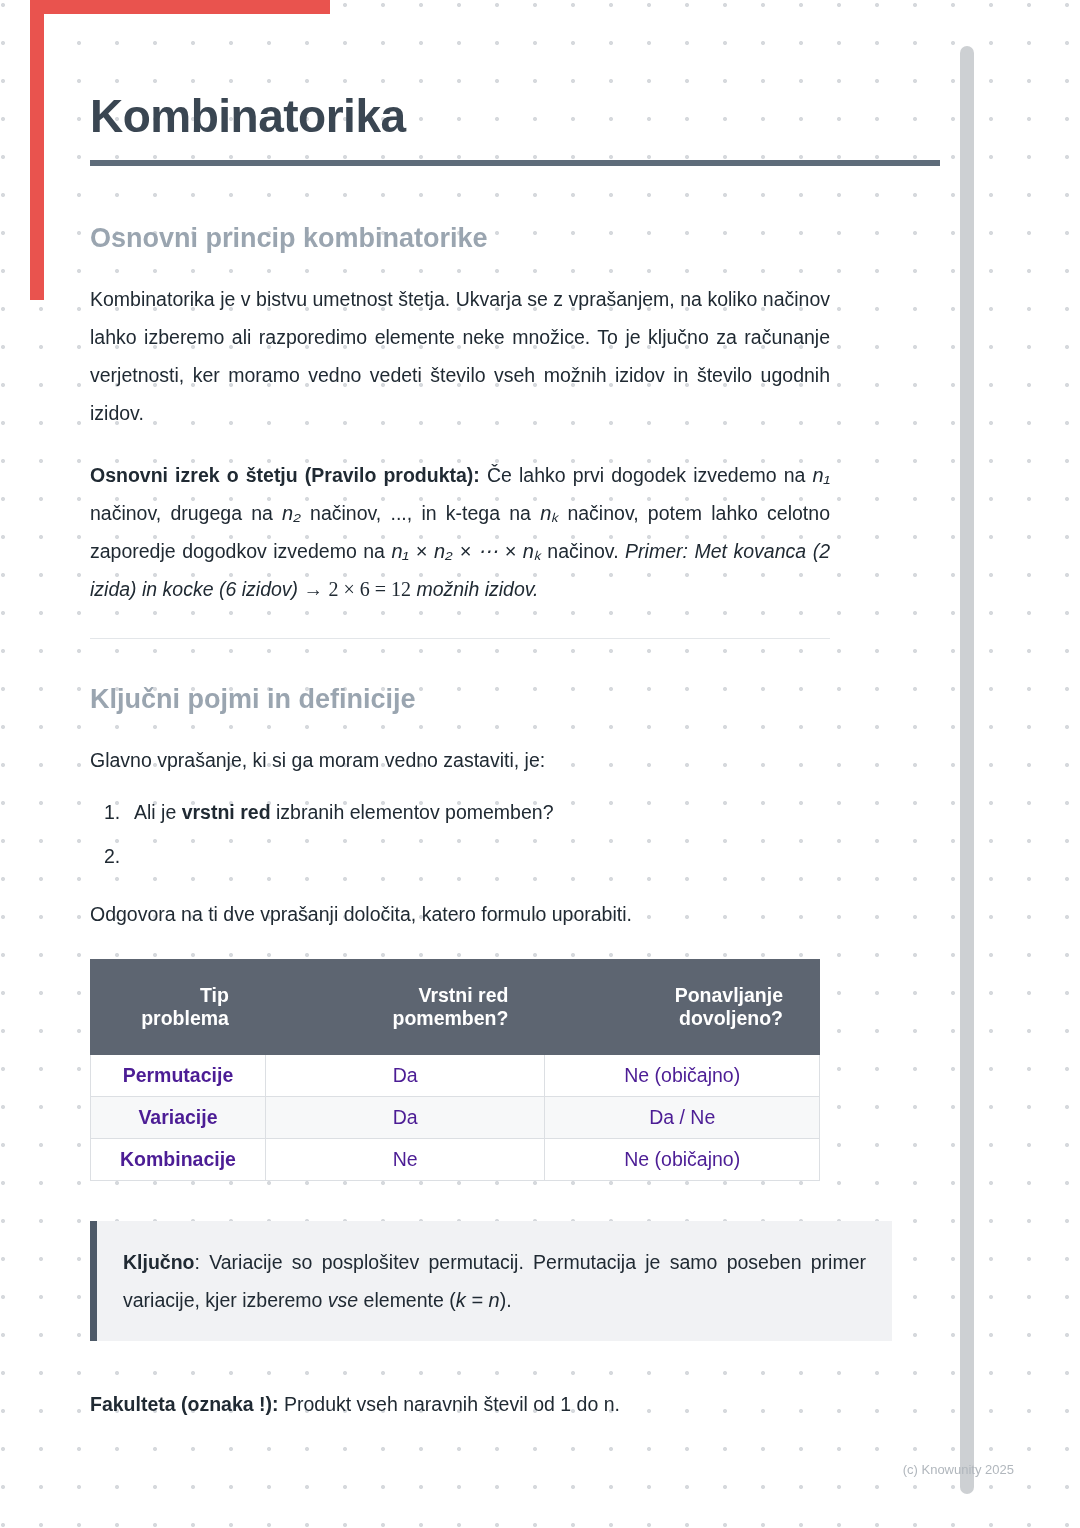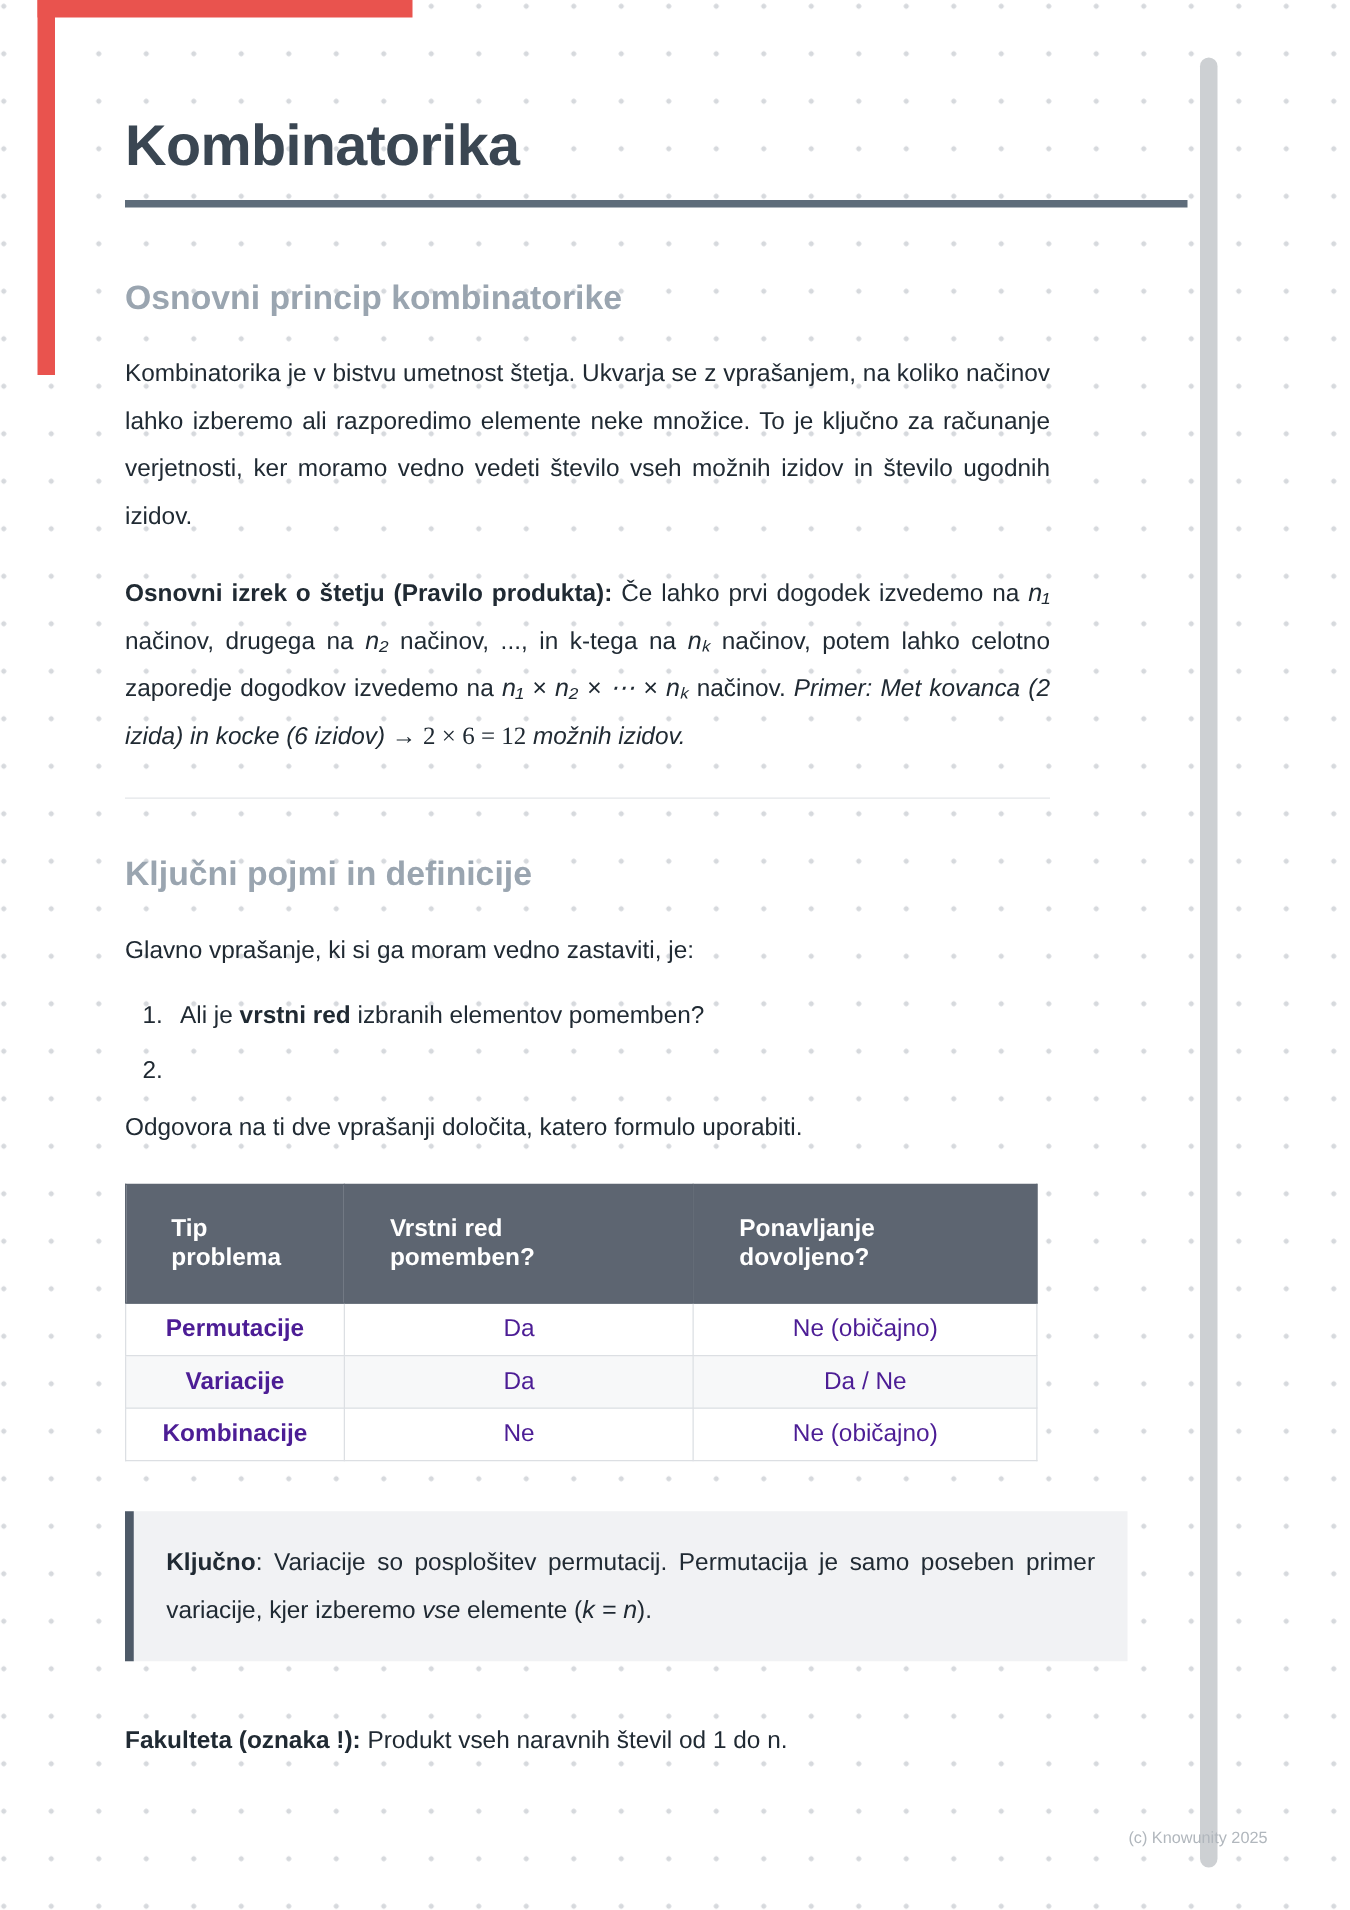--- a/index.html
+++ b/index.html
@@ -24,21 +24,21 @@
   .accent-left {
     position: absolute; left: 30px; top: 0;
     width: 14px; height: 300px; background: #e9534e;
   }
   .scrollbar {
     position: absolute; left: 960px; top: 46px;
     width: 14px; height: 1448px;
     background: #cdd0d3; border-radius: 7px;
   }
   .content {
-    position: absolute; left: 100px; top: 88px; width: 740px;
+    position: absolute; left: 90px; top: 88px; width: 740px;
   }
   .doc-title {
     font-size: 46px; font-weight: bold; color: #3a4652;
     letter-spacing: -0.5px; line-height: 56px;
   }
   .title-rule {
     width: 850px; height: 6px; background: #5e6c7a; margin-top: 16px;
   }
   .section-heading {
     font-size: 27px; font-weight: bold; color: #9aa5b0;
@@ -61,21 +61,21 @@
   .qitem {
     display: flex; font-size: 19.5px; line-height: 38px;
     margin-top: 6px; padding-left: 14px;
   }
   .qnum { width: 30px; flex: 0 0 30px; }
   .ktable {
     width: 730px; margin-top: 26px; border-collapse: collapse;
   }
   .ktable th {
     background: #5d6571; color: #ffffff; font-size: 19.5px;
-    font-weight: bold; text-align: left; padding: 24px 36px;
+    font-weight: bold; text-align: right; padding: 24px 36px;
     border: 1px solid #5d6571;
   }
   .ktable td {
     font-size: 19.5px; padding: 9px 20px;
     border: 1px solid #dcdfe3; background: #ffffff;
     color: #4c1d95; text-align: center; vertical-align: middle;
   }
   .ktable tbody tr.alt td { background: #f7f8f9; }
   .ktable td.rowhead { font-weight: bold; }
   .callout {
@@ -119,21 +119,21 @@
     <div class="qlist">
       <div class="qitem">
         <span class="qnum">1.</span>
         <span><span>Ali je </span><span class="b">vrstni red</span><span> izbranih elementov pomemben?</span></span>
       </div>
       <div class="qitem">
         <span class="qnum">2.</span>
       </div>
     </div>
 
-    <p class="para" style="margin-top:8px;">Odgovora na ti dve vprašanji določita, katero formulo uporabiti.</p>
+    <p class="para" style="margin-top:20px;">Odgovora na ti dve vprašanji določita, katero formulo uporabiti.</p>
 
     <table class="ktable">
       <colgroup>
         <col style="width:175px">
           <col style="width:280px">
           <col style="width:275px">
       </colgroup>
       <thead>
         <tr>
           <th>Tip problema</th>

